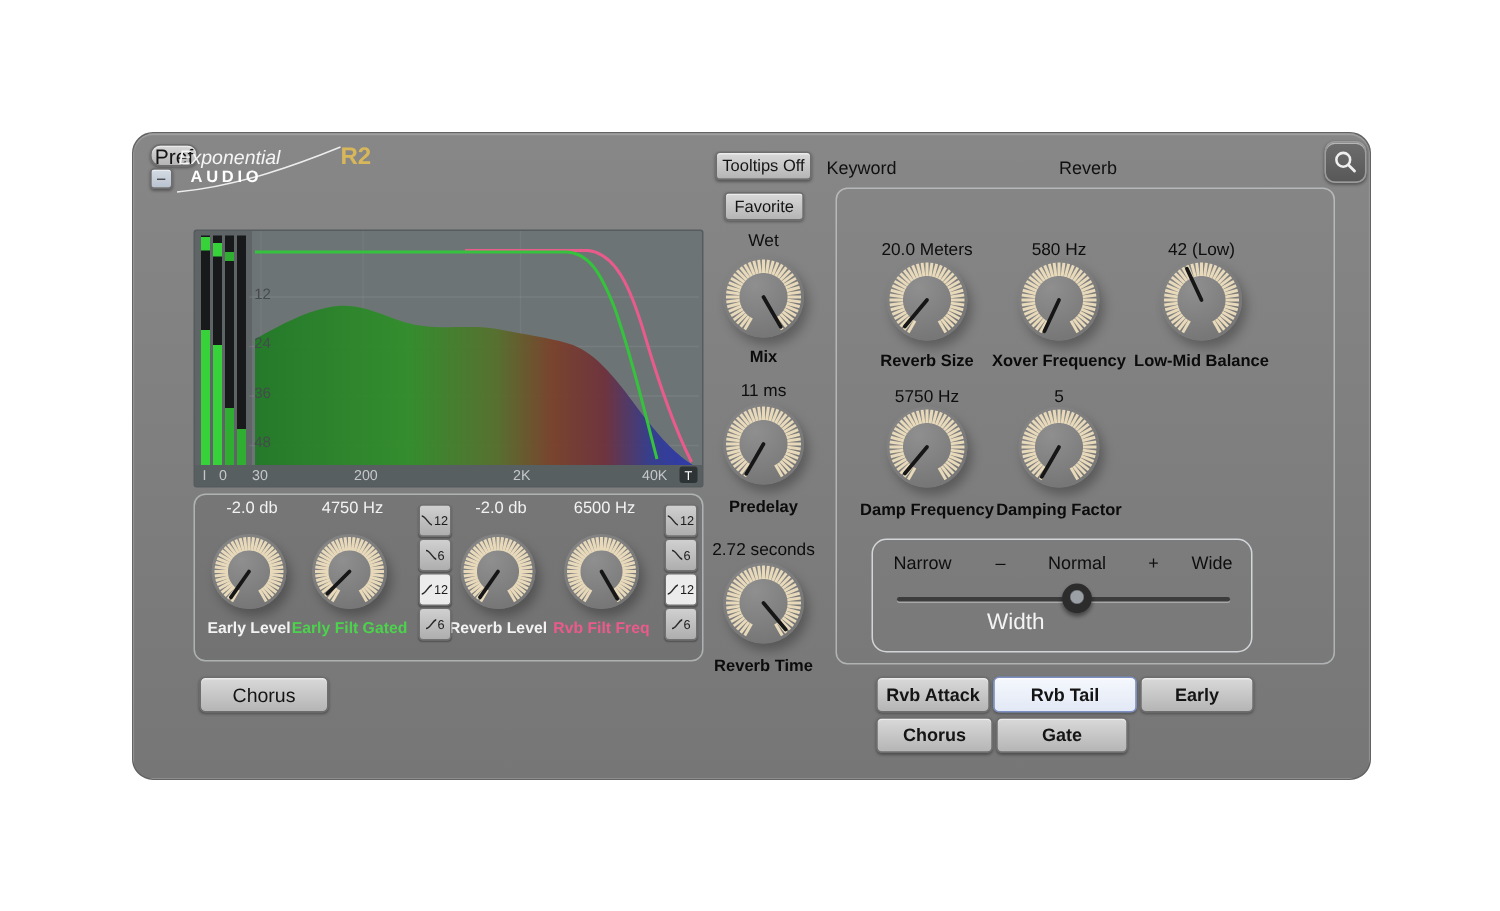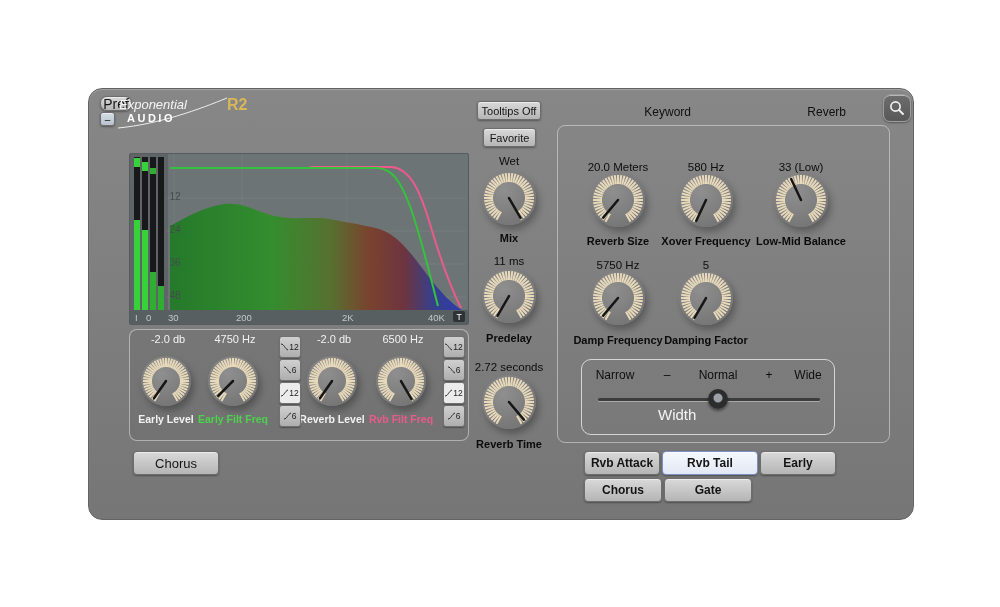--- a/index.html
+++ b/index.html
@@ -38,21 +38,21 @@
            background:#6d7476;border:1px solid #565c5e;border-radius:2px;}
   .db-lbl{position:absolute;width:18px;text-align:center;font-size:10px;color:#454b4d;}
   .freq-strip{position:absolute;left:0;bottom:0;width:338px;height:14px;background:#585f61;}
   .freq-lbl{position:absolute;top:2px;font-size:9.5px;color:#c4c8c8;}
   .t-btn{position:absolute;right:3px;top:1px;width:12px;height:11px;background:#2e3335;
          border-radius:2px;color:#fff;font-size:8.5px;display:flex;align-items:center;
          justify-content:center;}
   .preset-cell{position:absolute;height:18px;background:linear-gradient(180deg,#cfcfcf,#bfbfbf);
          border:1px solid #8d8d8d;font-size:12px;color:#121212;
          display:flex;align-items:center;justify-content:center;}
-  .hdr-lbl{position:absolute;text-align:right;font-size:12px;color:#101010;}
+  .hdr-lbl{position:absolute;text-align:left;font-size:12px;color:#101010;}
   #widthbox{position:absolute;left:492px;top:270px;width:252px;height:74px;
          border:1px solid rgba(232,236,239,.8);border-radius:10px;}
   .w-lbl{position:absolute;top:8px;width:50px;text-align:center;font-size:12px;color:#0e0e0e;}
   #w-track{position:absolute;left:16px;top:38px;width:222px;height:3px;background:#3c3c3c;
          border-radius:2px;box-shadow:0 1px 0 rgba(255,255,255,.35);}
   #w-thumb{position:absolute;left:126px;top:29px;width:20px;height:20px;border-radius:50%;
          background:radial-gradient(circle at 50% 45%,#9aa0a6 0 4px,#2c2c2c 5px);
          box-shadow:0 2px 3px rgba(0,0,0,.45);}
   #w-title{position:absolute;left:76px;top:46px;width:120px;text-align:left;
          font-size:15px;color:#f4f4f4;}
@@ -327,21 +327,21 @@
         <line x1="37.93431345515801" y1="30.357568053111258" x2="46.249229247759594" y2="33.80171894439707" stroke="#e7d9ba" stroke-width="2"></line>
         <line x1="37.124355652982146" y1="31.999999999999996" x2="44.918584287042094" y2="36.49999999999999" stroke="#e7d9ba" stroke-width="2"></line>
         <line x1="36.10694676407729" y1="33.52266000612209" x2="43.247126826698405" y2="39.001512867200574" stroke="#e7d9ba" stroke-width="2"></line>
         <line x1="34.89949493661167" y1="34.89949493661166" x2="41.2634559672906" y2="41.2634559672906" stroke="#e7d9ba" stroke-width="2"></line>
         <line x1="33.52266000612209" y1="36.10694676407729" x2="39.001512867200574" y2="43.24712682669841" stroke="#e7d9ba" stroke-width="2"></line>
         <line x1="32" y1="37.124355652982146" x2="36.5" y2="44.918584287042094" stroke="#e7d9ba" stroke-width="2"></line>
         <line x1="25" y1="25" x2="35.5" y2="43.18653347947321" stroke="#161616" stroke-width="2.5" stroke-linecap="round"></line>
       </svg></div>
 
   <div class="eq-lbl" style="left:37px;top:324px;width:80px">Early Level</div>
-  <div class="eq-lbl green-lbl" style="left:104px;top:324px;width:80px">Early Filt Freq</div>
+  <div class="eq-lbl green-lbl" style="left:104px;top:324px;width:80px">Early Filt Gated</div>
   <div class="eq-lbl" style="left:203px;top:324px;width:80px">Reverb Level</div>
   <div class="eq-lbl pink-lbl" style="left:272px;top:324px;width:80px">Rvb Filt Freq</div>
 
   <div class="slope" style="left:190px;top:247px">
     <svg width="7" height="8" viewBox="0 0 7 8">
         <path d="M0,1 C3,1 4,6 7,7" stroke="#2b2b2b" fill="none"></path>
       </svg>
     <span>12</span>
   </div>
   <div class="slope" style="left:190px;top:270px">
@@ -526,21 +526,21 @@
         <line x1="39.69365344465976" y1="36.74018286413953" x2="46.83383350728088" y2="42.21903572521802" stroke="#e7d9ba" stroke-width="2"></line>
         <line x1="38.31370849898476" y1="38.31370849898476" x2="44.67766952966369" y2="44.67766952966369" stroke="#e7d9ba" stroke-width="2"></line>
         <line x1="36.74018286413953" y1="39.693653444659766" x2="42.219035725218006" y2="46.833833507280886" stroke="#e7d9ba" stroke-width="2"></line>
         <line x1="35" y1="40.85640646055102" x2="39.5" y2="48.65063509461097" stroke="#e7d9ba" stroke-width="2"></line>
         <line x1="27" y1="27" x2="41.78411502279041" y2="44.61902219173649" stroke="#161616" stroke-width="2.5" stroke-linecap="round"></line>
       </svg></div>
   <div class="lbl" style="left:365px;top:349px;width:110px">Reverb Time</div>
 
   <div class="val" style="left:479px;top:72px;width:100px">20.0 Meters</div>
   <div class="val" style="left:567px;top:72px;width:100px">580 Hz</div>
-  <div class="val" style="left:662px;top:72px;width:100px">33 (Low)</div>
+  <div class="val" style="left:662px;top:72px;width:100px">42 (Low)</div>
 
   <div class="knob" style="left:502px;top:84px;width:54px;height:54px"><svg width="54" height="54" viewBox="0 0 54 54">
         <line x1="19" y1="40.85640646055102" x2="14.500000000000002" y2="48.65063509461097" stroke="#e7d9ba" stroke-width="2"></line>
         <line x1="17.259817135860473" y1="39.693653444659766" x2="11.78096427478199" y2="46.833833507280886" stroke="#e7d9ba" stroke-width="2"></line>
         <line x1="15.686291501015239" y1="38.31370849898476" x2="9.322330470336311" y2="44.67766952966369" stroke="#e7d9ba" stroke-width="2"></line>
         <line x1="14.306346555340237" y1="36.74018286413953" x2="7.166166492719121" y2="42.21903572521802" stroke="#e7d9ba" stroke-width="2"></line>
         <line x1="13.14359353944898" y1="35" x2="5.349364905389031" y2="39.49999999999999" stroke="#e7d9ba" stroke-width="2"></line>
         <line x1="12.217927479819412" y1="33.122934917841434" x2="3.9030116872178304" y2="36.56708580912724" stroke="#e7d9ba" stroke-width="2"></line>
         <line x1="11.545186779374907" y1="31.141104721640332" x2="2.8518543427732936" y2="33.47047612756302" stroke="#e7d9ba" stroke-width="2"></line>
         <line x1="11.136882218019032" y1="29.08841907552082" x2="2.2138784656547372" y2="30.263154805501284" stroke="#e7d9ba" stroke-width="2"></line>

